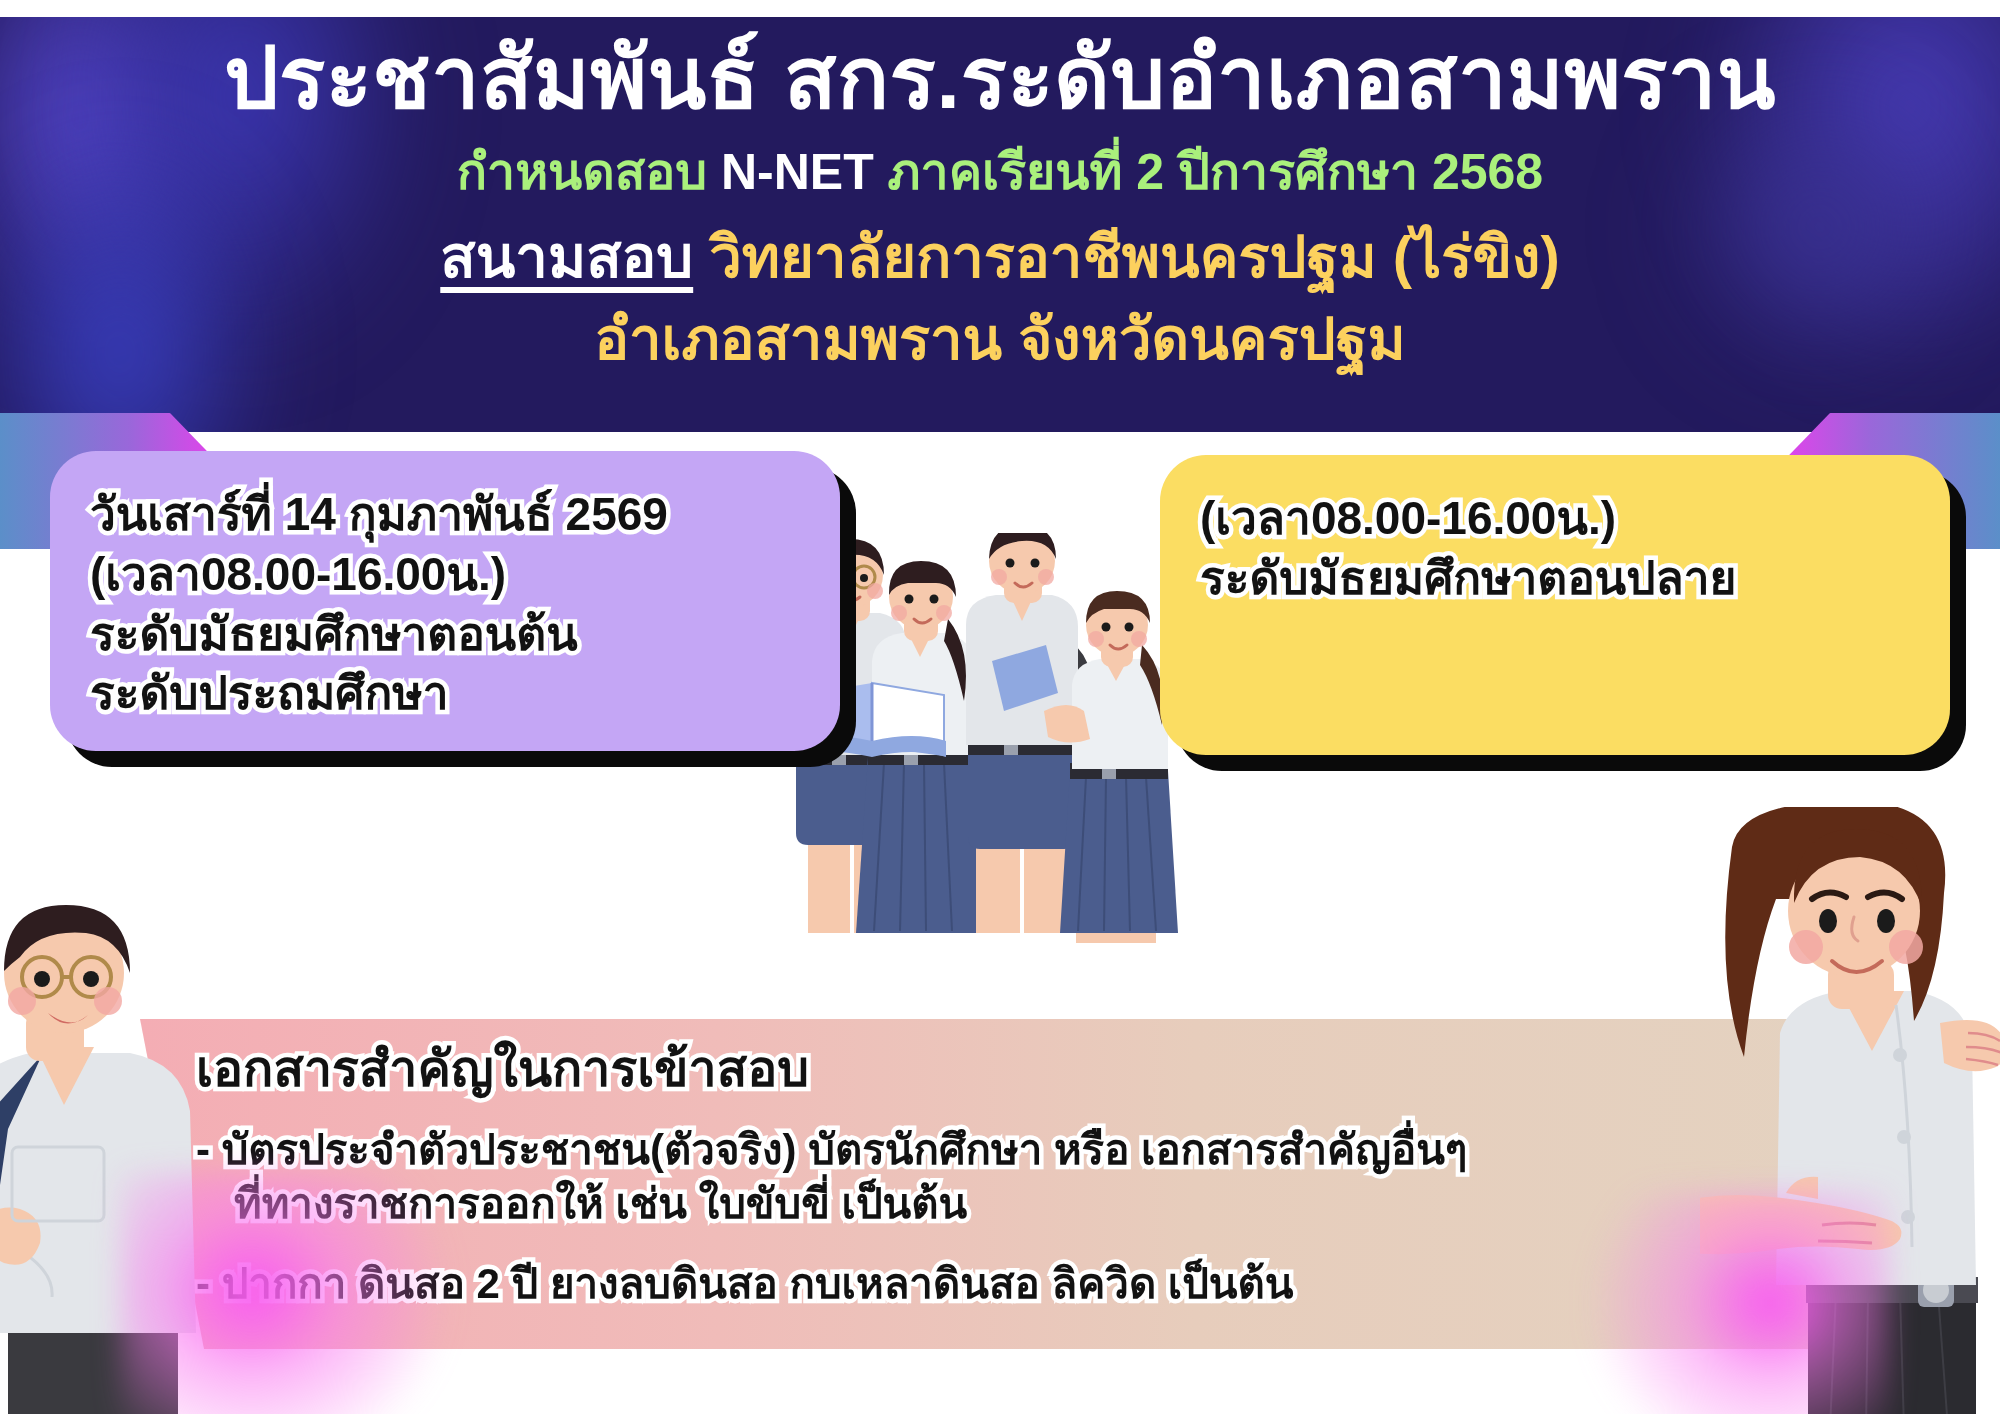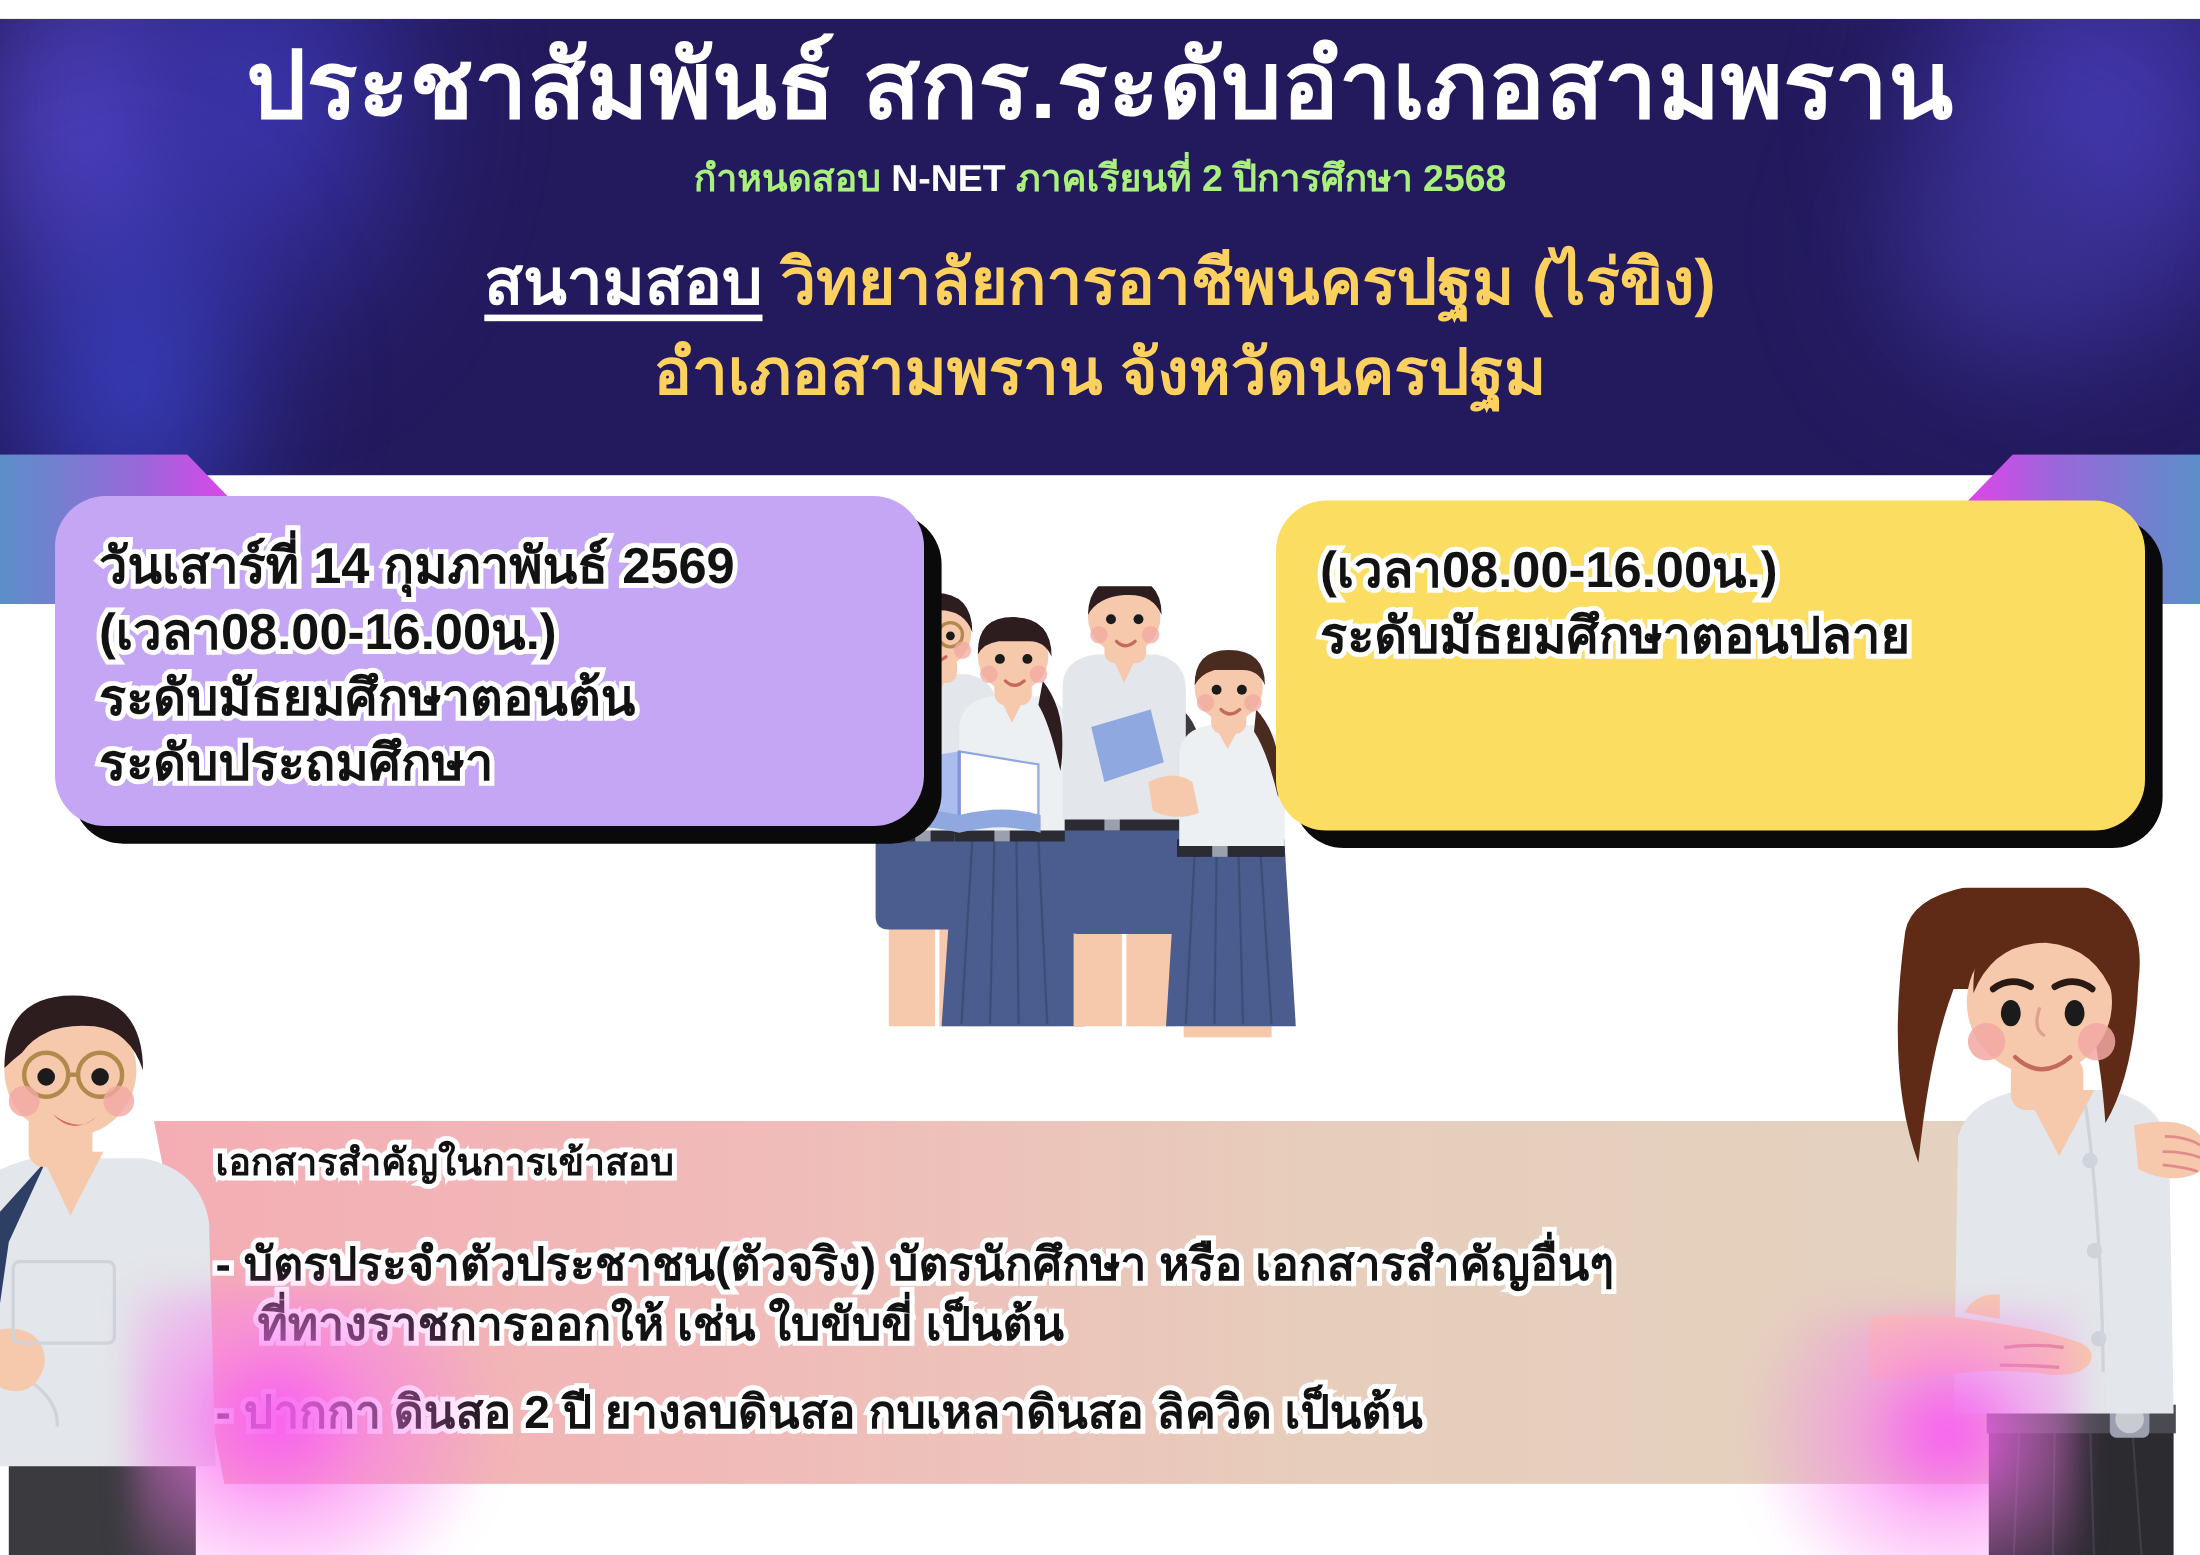--- a/index.html
+++ b/index.html
@@ -29,21 +29,21 @@
 
   .hdr-line{position:absolute;left:0;width:2000px;text-align:center;white-space:nowrap;}
 
   .title-main{
     top:16px;
     font-size:86px;font-weight:700;color:#ffffff;
     letter-spacing:.5px;line-height:1.05;
   }
   .title-sub{
     top:128px;
-    font-size:34px;font-weight:700;color:#aaf07c;line-height:1.1;
+    font-size:50px;font-weight:700;color:#aaf07c;line-height:1.1;
   }
   .title-sub .white{color:#ffffff;}
   .title-venue{
     top:208px;
     font-size:58px;font-weight:700;color:#fcd15e;line-height:1.1;
   }
   .title-venue .ul{color:#ffffff;text-decoration:underline;text-decoration-thickness:6px;text-underline-offset:10px;}
   .title-place{
     top:290px;
     font-size:58px;font-weight:700;color:#fcd15e;line-height:1.1;
@@ -84,21 +84,21 @@
   .stud-svg{position:absolute;left:776px;top:516px;width:440px;height:480px;}
 
   
   .panel{
     position:absolute;left:140px;top:1002px;width:1700px;height:330px;
     background:linear-gradient(90deg,#f4adb4 0%,#f0bcb9 34%,#e7cdbc 62%,#e4d2c0 100%);
     clip-path:polygon(0 0, 1700px 0, 1700px 330px, 64px 330px);
   }
   .panel-heading{
     position:absolute;left:196px;top:1012px;
-    font-size:34px;font-weight:700;color:#121212;white-space:nowrap;
+    font-size:50px;font-weight:700;color:#121212;white-space:nowrap;
     -webkit-text-stroke:9px #ffffff;paint-order:stroke fill;
   }
   .bullet{
     position:absolute;
     font-size:42px;font-weight:700;color:#121212;white-space:nowrap;
     -webkit-text-stroke:9px #ffffff;paint-order:stroke fill;
     line-height:1.28;
   }
   .bullet-1{left:196px;top:1106px;}
   .bullet-1 .cont{padding-left:38px;display:block;}

